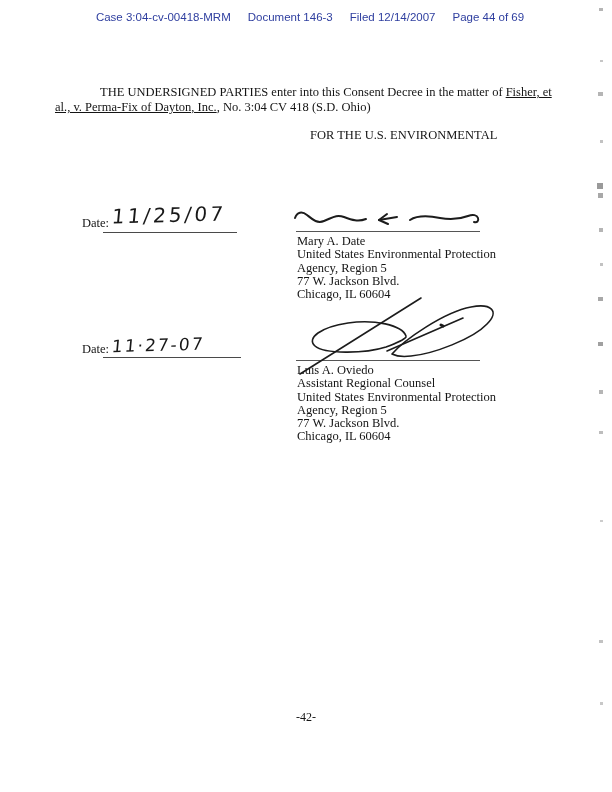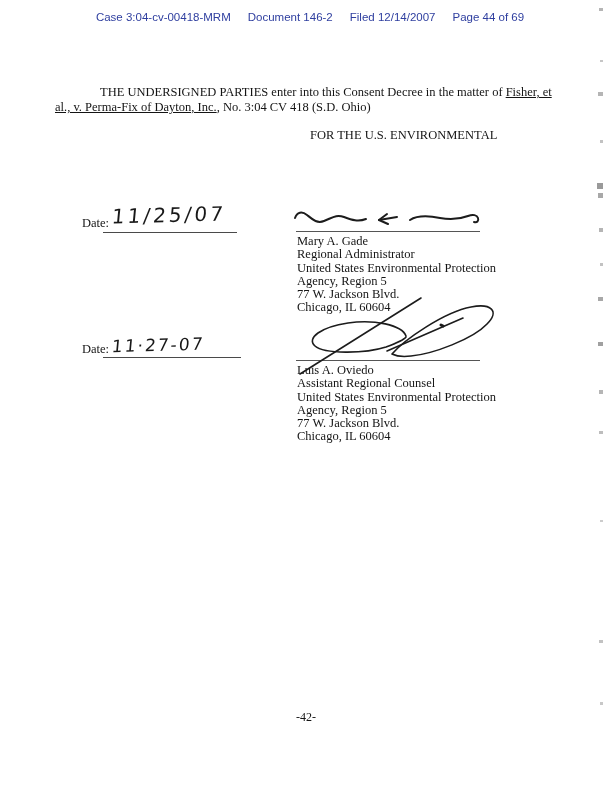--- a/index.html
+++ b/index.html
@@ -67,21 +67,21 @@
   
   .speck { position: absolute; background: #b5b5b5; }
 </style>
 </head>
 <body>
 
 <div class="page">
 
   <div class="court-header">
     <span>Case 3:04-cv-00418-MRM</span>
-    <span>Document 146-2</span>
+    <span>Document 146-3</span>
     <span>Filed 12/14/2007</span>
     <span>Page 44 of 69</span>
   </div>
 
   <div class="intro">
     <div class="line1"><span>THE UNDERSIGNED PARTIES enter into this Consent Decree in the matter of </span><span class="uline">Fisher, et</span></div>
     <div class="line2"><span class="uline">al., v. Perma-Fix of Dayton, Inc.</span><span>, No. 3:04 CV 418 (S.D. Ohio)</span></div>
   </div>
 
   <div class="for-heading">
@@ -94,22 +94,21 @@
 
   <svg class="sig-svg" style="left:290px; top:205px;" width="205" height="28" viewBox="0 0 205 28">
     <path d="M5,13 C7,7 12,6 17,10 C22,14 27,19 34,16 C42,13 46,9 54,12 C62,15 68,17 76,14" stroke-width="2"></path>
     <path d="M107,12 L89,15" stroke-width="2"></path>
     <path d="M97,9 L89,15 L98,19" stroke-width="2"></path>
     <path d="M120,15 C128,10 140,11 150,13 C160,15 170,14 178,11 C183,9 187,10 188,13 C189,16 187,18 184,17" stroke-width="2"></path>
   </svg>
   <div class="sig-line" style="left:296px; top:231px; width:184px;"></div>
 
   <div class="sig-block" style="left:297px; top:235px;">
-    <div>Mary A. Gade</div>
-    <div>Regional Administrator</div>
+    <div>Mary A. Date</div>
     <div>United States Environmental Protection</div>
     <div>Agency, Region 5</div>
     <div>77 W. Jackson Blvd.</div>
     <div>Chicago, IL 60604</div>
   </div>
 
   <span class="date-label" style="left:82px; top:342px;">Date:</span>
   <span class="hand-date d2">11·27-07</span>
   <div class="date-line" style="left:103px; top:357px; width:138px;"></div>
 

